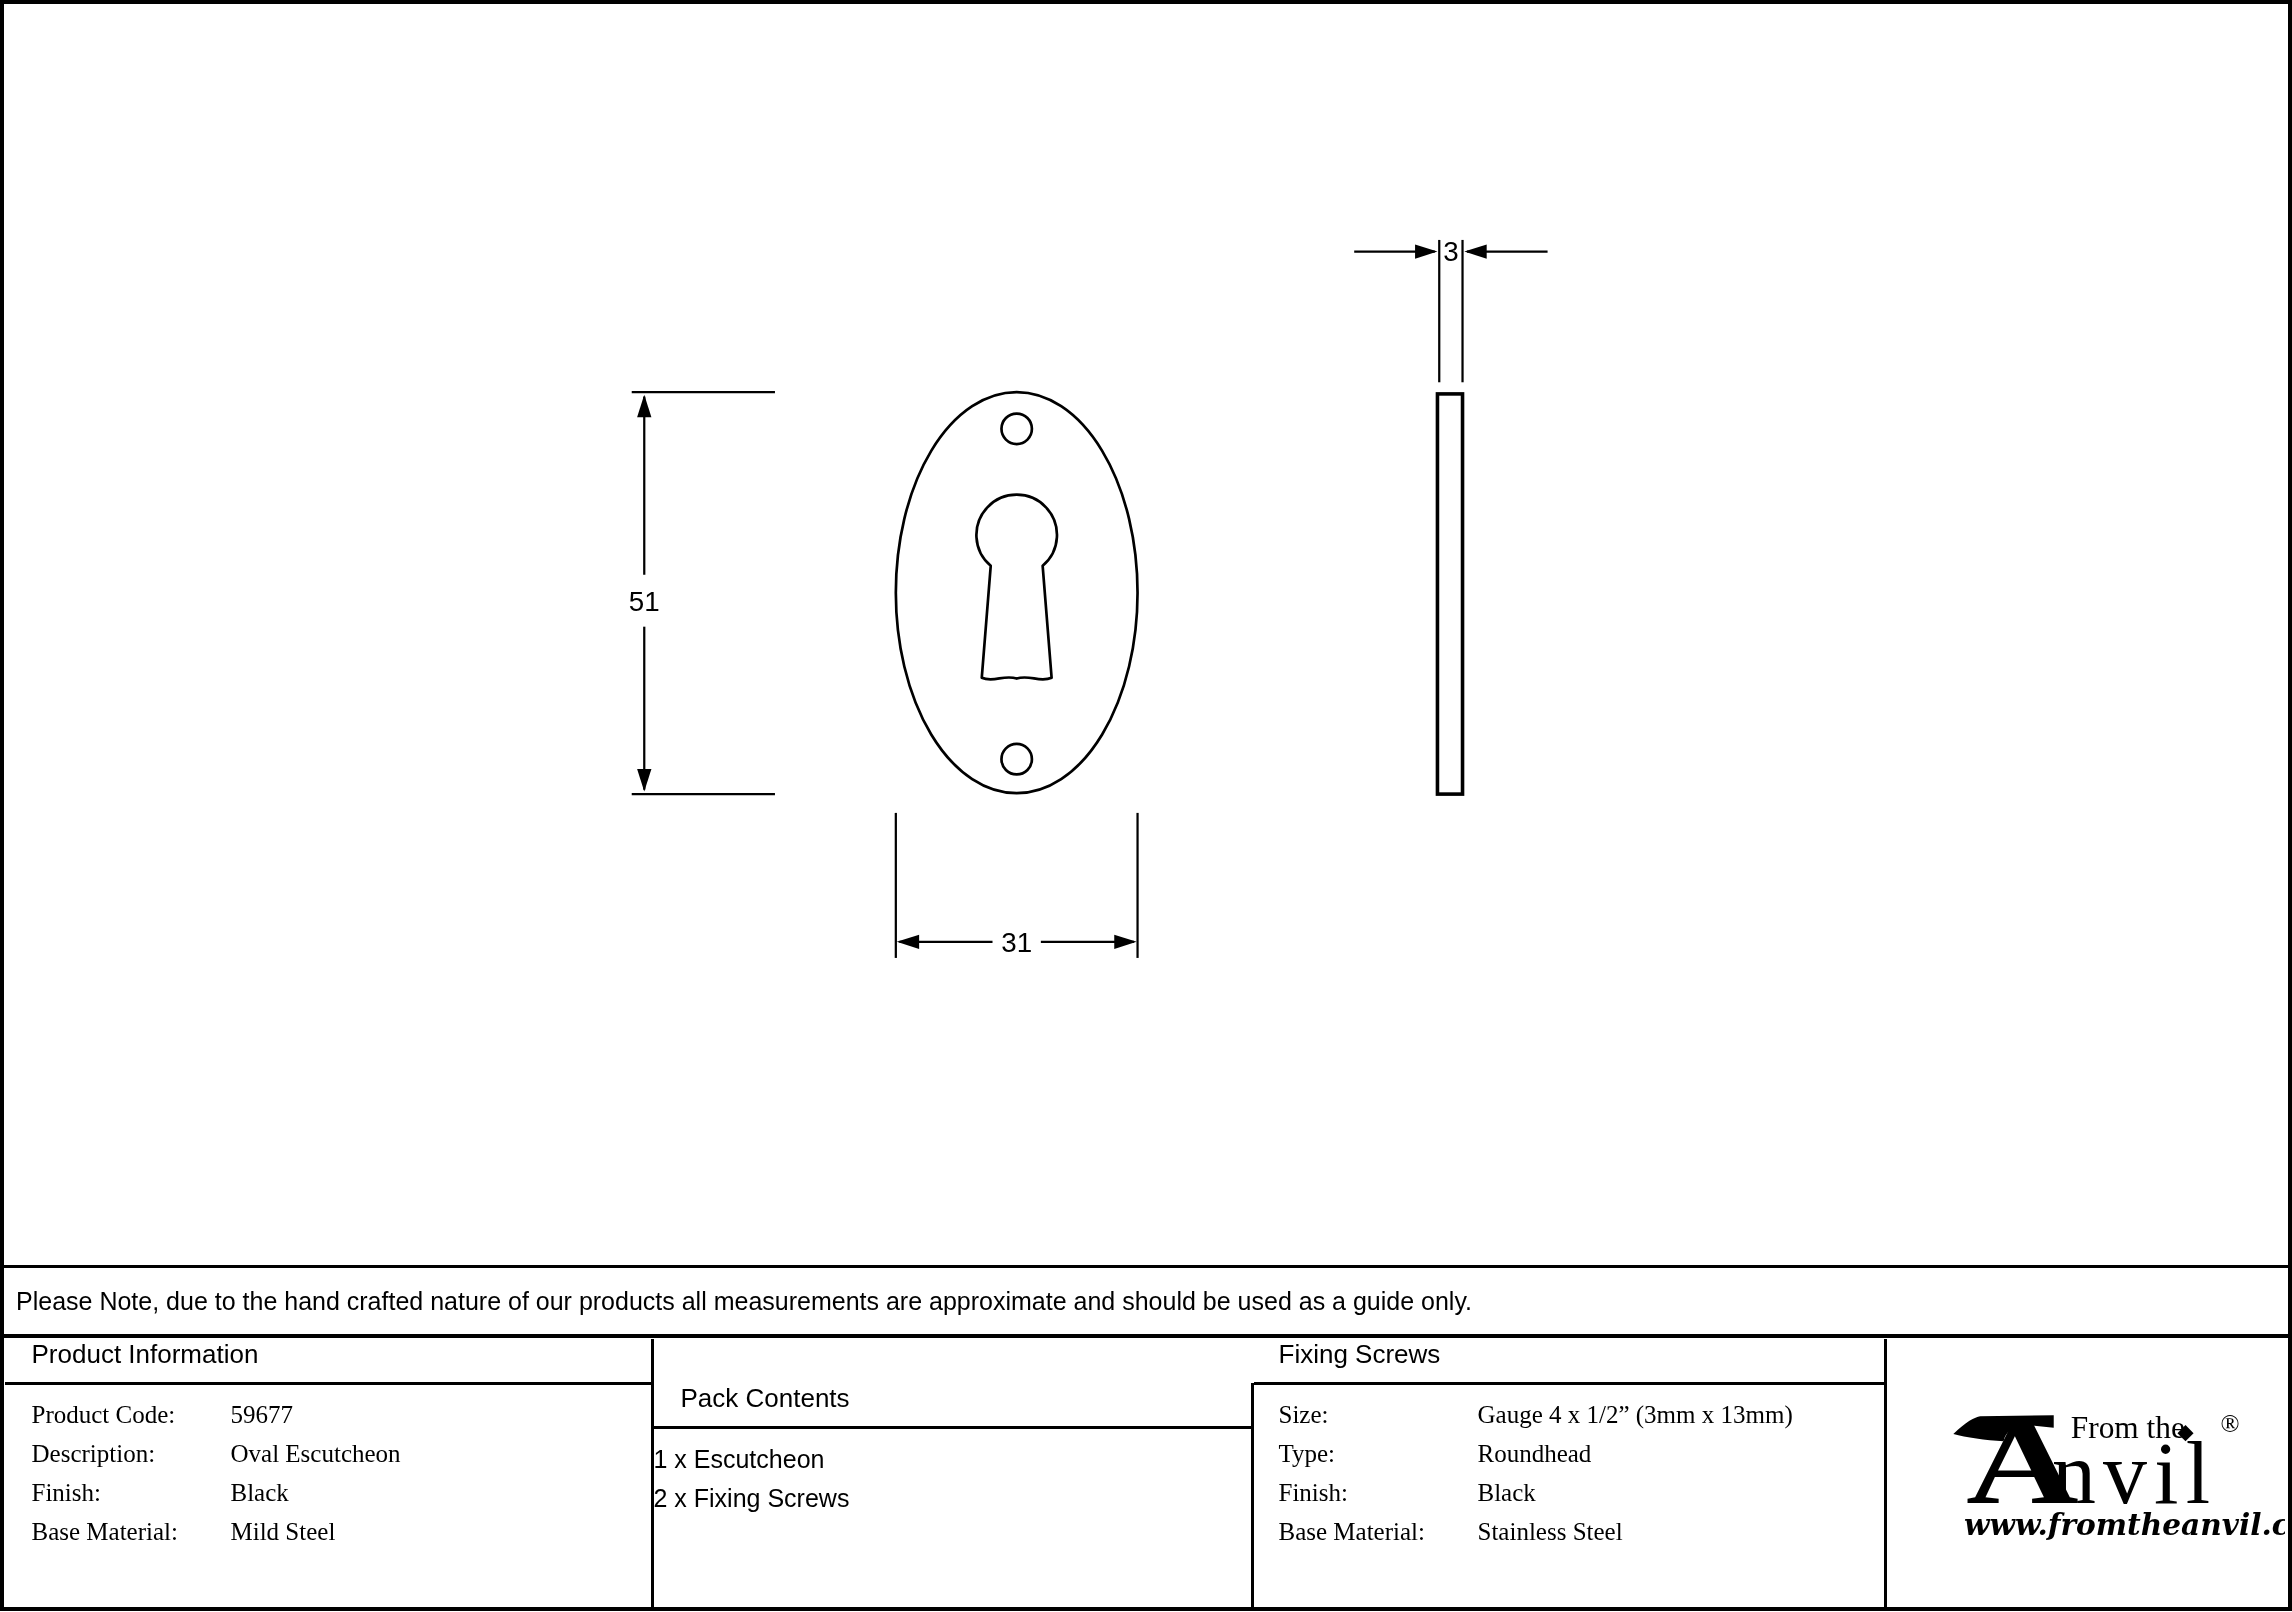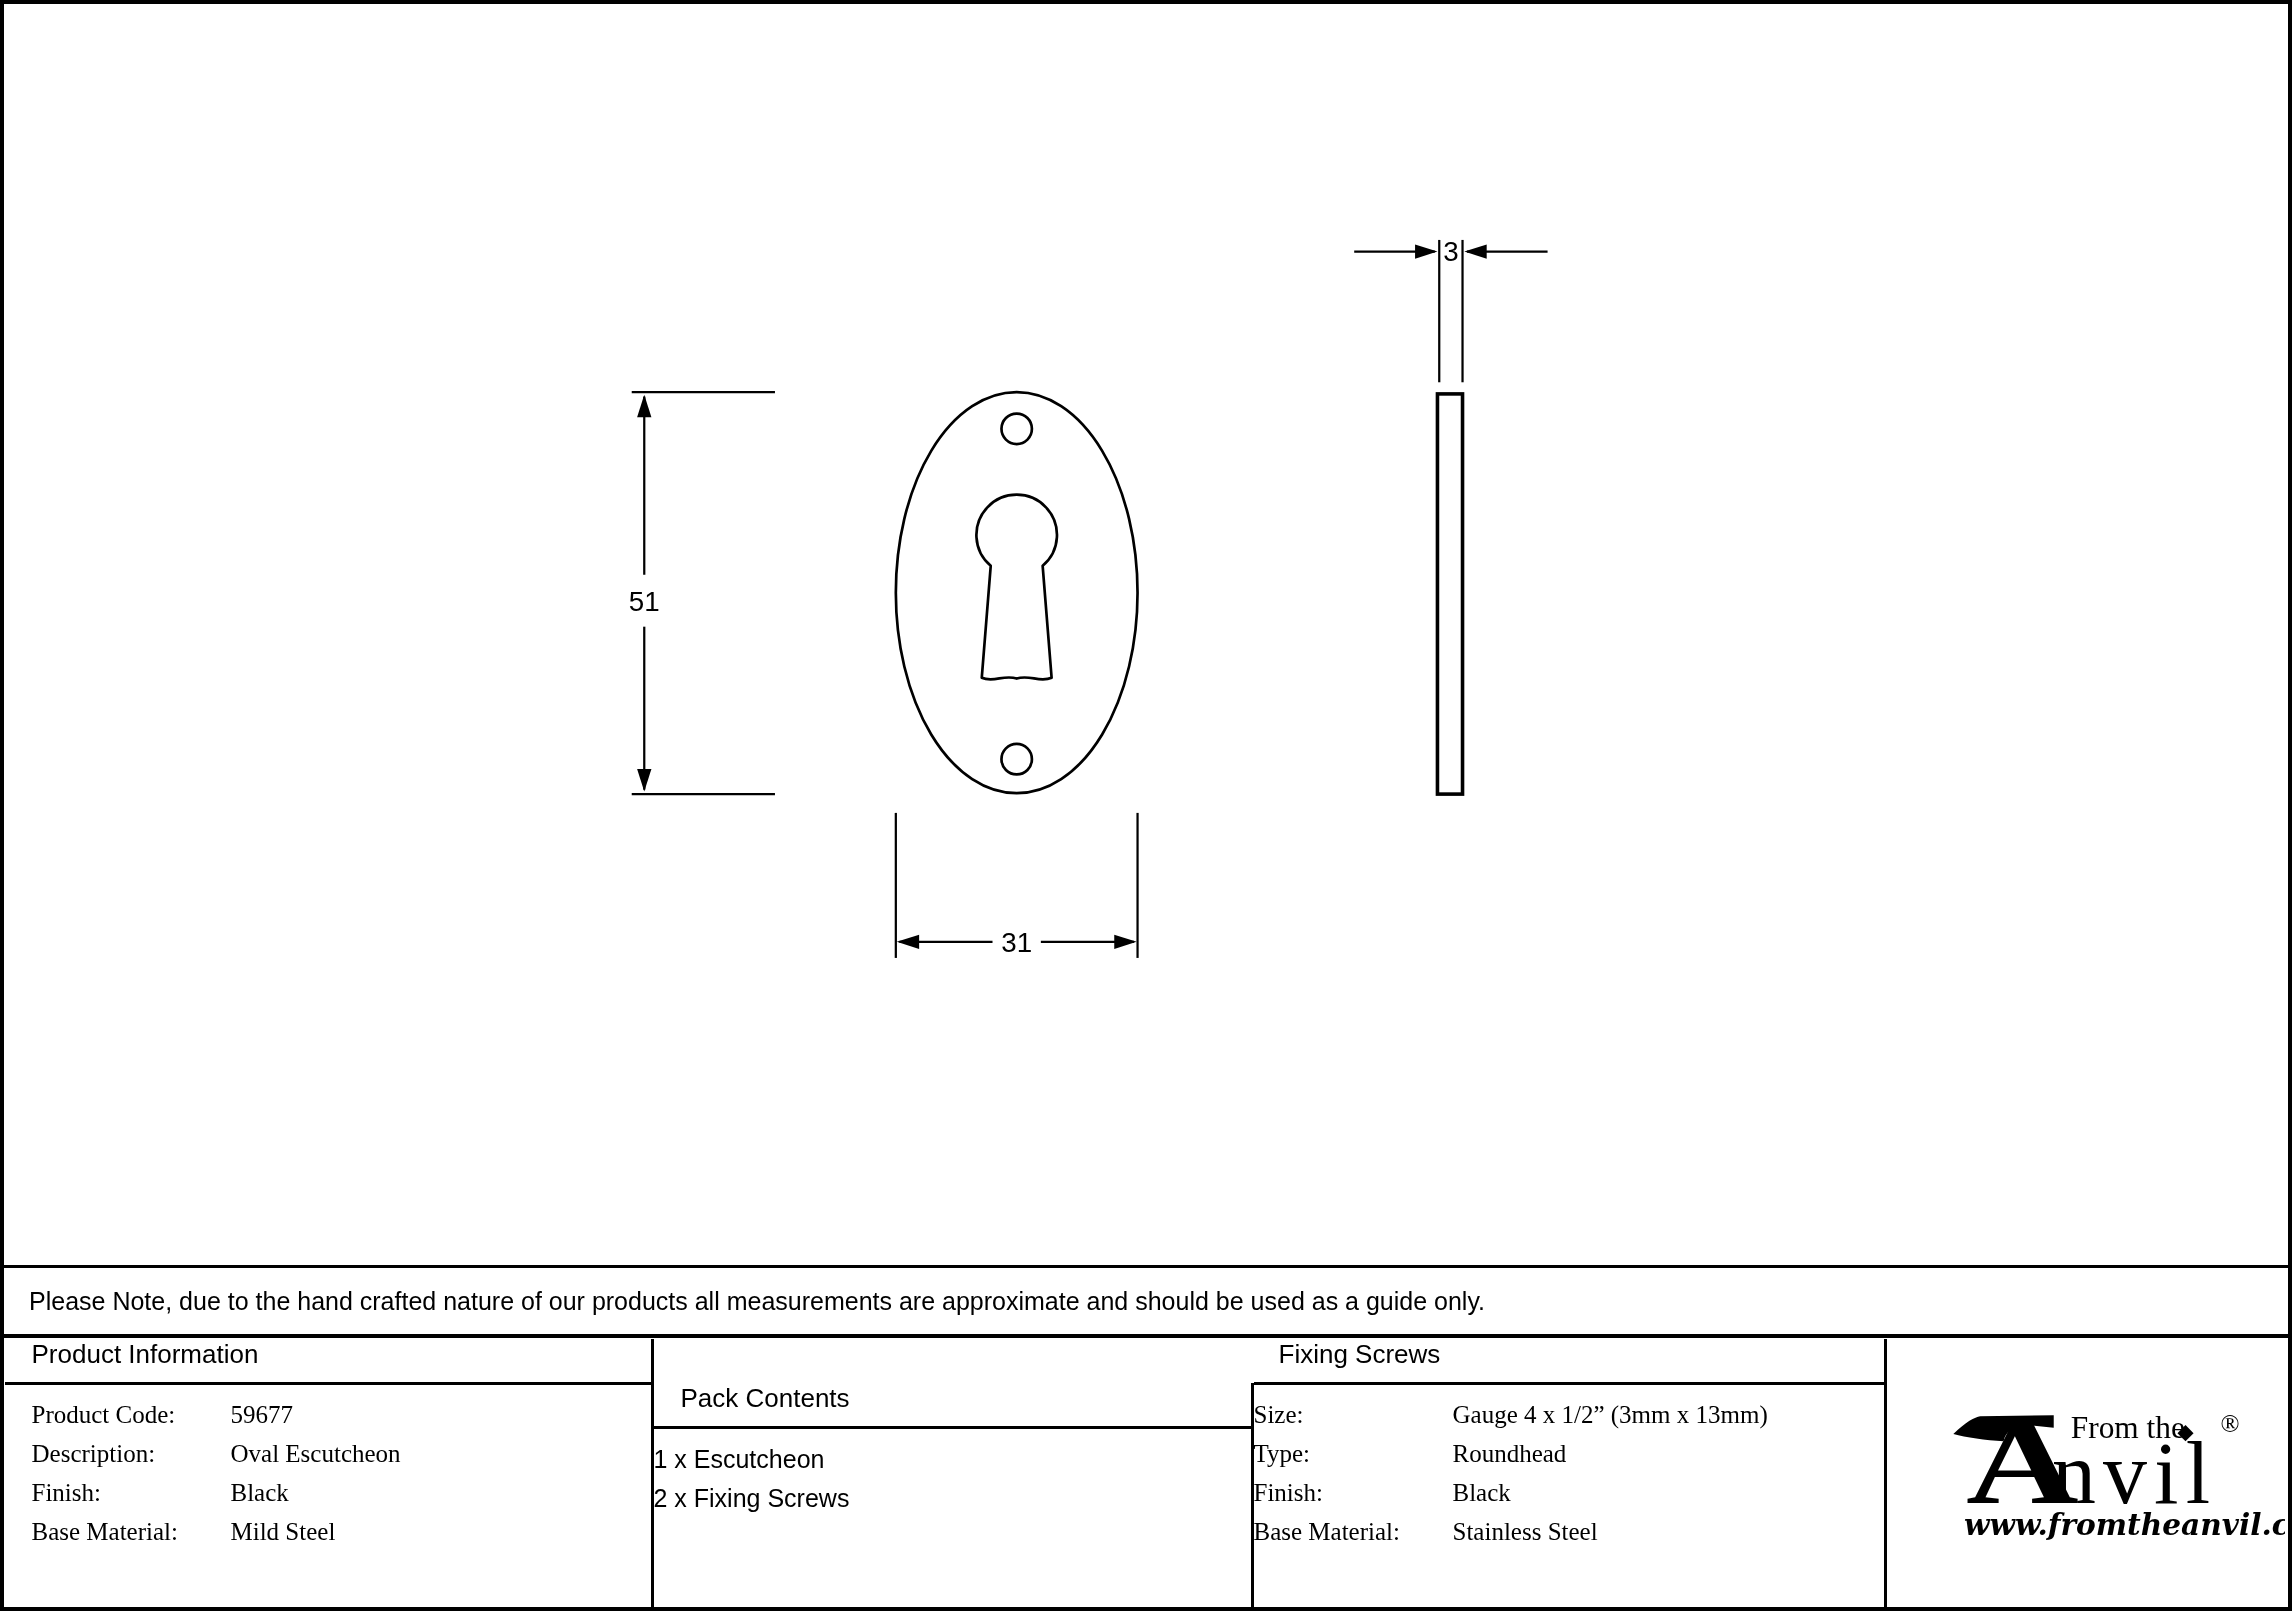--- a/index.html
+++ b/index.html
@@ -4,36 +4,36 @@
 <style>
   html,body{margin:0;padding:0;background:#fff;}
   body{width:2293px;height:1612px;position:relative;overflow:hidden;
        font-family:"Liberation Sans",sans-serif;color:#000;}
   .page{position:absolute;left:0;top:0;width:2293px;height:1612px;background:#fff;}
   .outer-border{position:absolute;left:0;top:0;width:2284px;height:1603px;
        border:4.5px solid #000;pointer-events:none;z-index:50;}
   .drawing{position:absolute;left:0;top:0;width:2293px;height:1265px;}
   .note-row{position:absolute;left:0;top:1265px;width:2293px;height:73px;
        box-sizing:border-box;border-top:3.6px solid #000;border-bottom:4.5px solid #000;
-       display:flex;align-items:center;padding-left:29px;font-size:25px;}
+       display:flex;align-items:center;padding-left:16px;font-size:25px;}
   .spec-table{position:absolute;left:4.5px;top:1339px;width:2284px;height:269px;
        display:flex;flex-direction:row;}
   .col{box-sizing:border-box;border-right:3.6px solid #000;}
   .col-product{width:649px;}
   .col-pack{width:600px;margin-top:44px;}
   .col-screws{width:633px;}
   .col-logo{width:398px;border-right:none;position:relative;}
   .col-header{height:43px;box-sizing:content-box;border-bottom:3.6px solid #000;
        display:flex;align-items:flex-start;font-size:26px;}
   .col-product .col-header,.col-pack .col-header{padding-left:27px;}
   .col-screws .col-header{padding-left:25px;}
   .col-body{padding-top:10.7px;}
   .kv-row{height:39px;display:flex;align-items:center;font-size:25px;font-family:Liberation Serif, serif;}
   .col-product .kv-row{padding-left:27px;}
-  .col-screws .kv-row{}
+  .col-screws .kv-row{padding-left:25px;}
   .kv-label{width:199px;flex:none;}
   .kv-value{flex:1;}
   .pack-item{height:39px;display:flex;align-items:center;font-size:25px;}
   .logo-svg{position:absolute;left:0;top:0;width:398px;height:269px;}
   svg text{fill:#000;}
   .dim-text{font-family:"Liberation Sans",sans-serif;font-size:31px;}
 </style>
 </head>
 <body>
 

